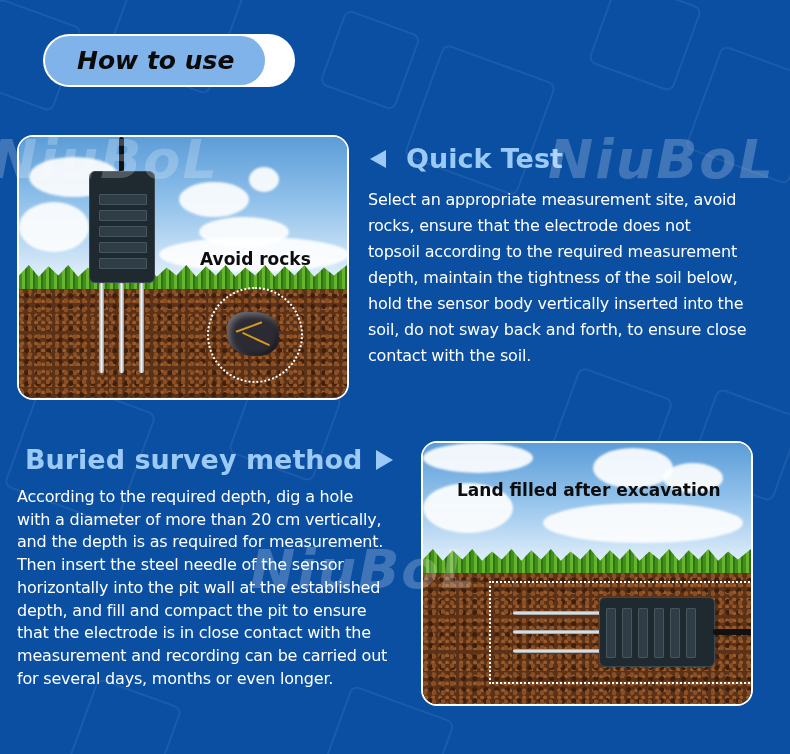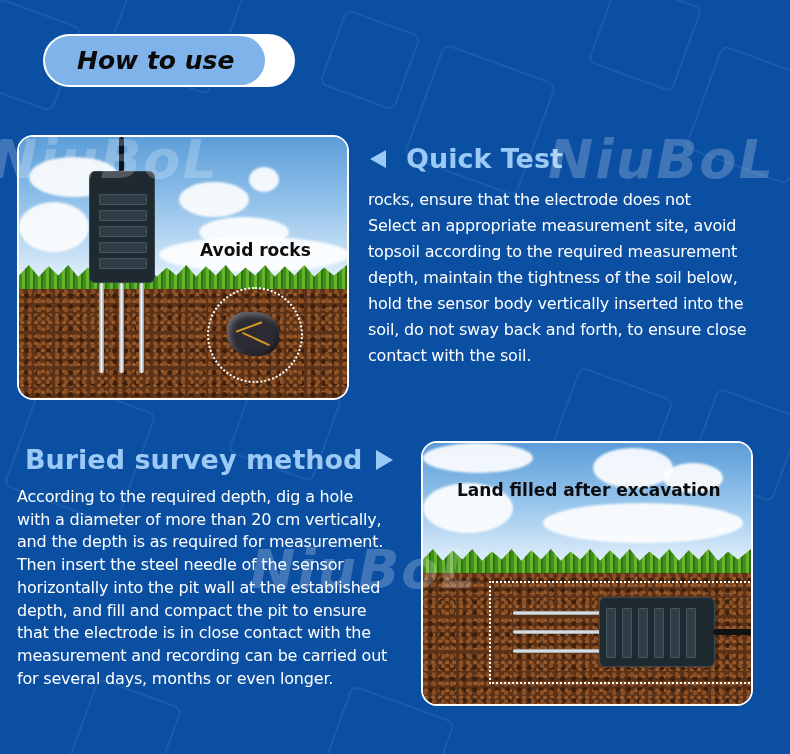--- a/index.html
+++ b/index.html
@@ -145,31 +145,31 @@
       <div class="rib" style="left:9px;top:86px;width:48px;height:11px;"></div>
     </div>
     <div class="needle" style="left:80px;top:146px;width:5px;height:90px;"></div>
     <div class="needle" style="left:100px;top:146px;width:5px;height:90px;"></div>
     <div class="needle" style="left:120px;top:146px;width:5px;height:90px;"></div>
     <div class="rock-circle" style="left:188px;top:150px;width:96px;height:96px;"></div>
     <div class="rock" style="left:208px;top:175px;width:52px;height:44px;">
       <div class="rock-vein" style="left:8px;top:14px;width:28px;transform:rotate(-20deg);"></div>
       <div class="rock-vein" style="left:14px;top:26px;width:30px;transform:rotate(25deg);"></div>
     </div>
-    <div class="caption" style="left:181px;top:103px;">Avoid rocks</div>
+    <div class="caption" style="left:181px;top:112px;">Avoid rocks</div>
   </div>
 </div>
 
 <div class="section-title" style="left:370px;top:143px;">
   <span class="tri-left"></span>
   <span>Quick Test</span>
 </div>
 <div class="body-text" style="left:368px;top:187px;">
+  <span class="ln">Select an appropriate measurement site, avoid</span>
   <span class="ln">rocks, ensure that the electrode does not</span>
-  <span class="ln">Select an appropriate measurement site, avoid</span>
   <span class="ln">topsoil according to the required measurement</span>
   <span class="ln">depth, maintain the tightness of the soil below,</span>
   <span class="ln">hold the sensor body vertically inserted into the</span>
   <span class="ln">soil, do not sway back and forth, to ensure close</span>
   <span class="ln">contact with the soil.</span>
 </div>
 
 <div class="section-title" style="left:25px;top:444px;">
   <span>Buried survey method</span>
   <span class="tri-right"></span>

